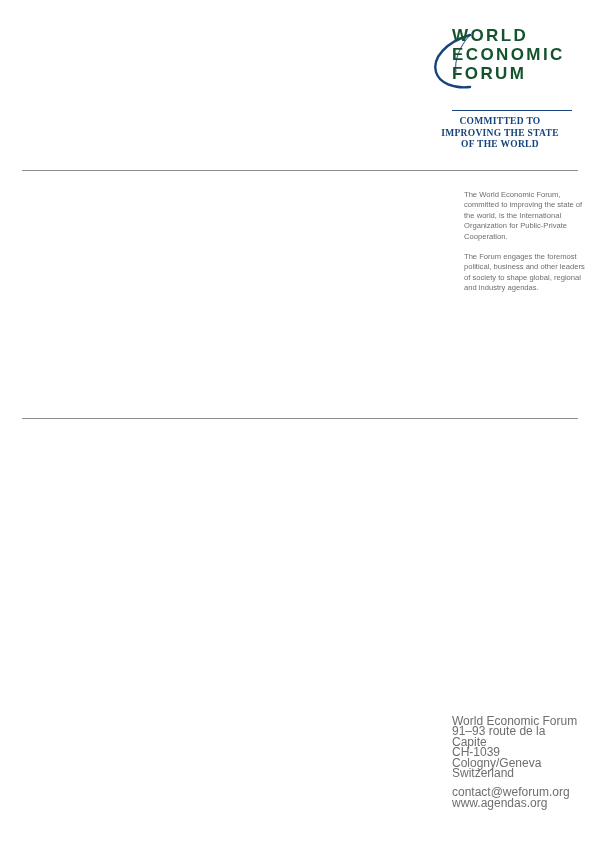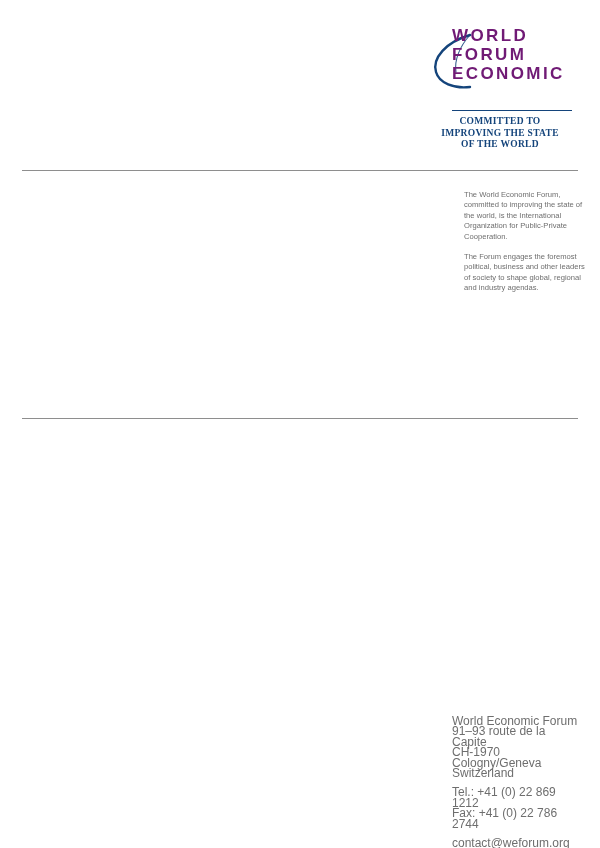--- a/index.html
+++ b/index.html
@@ -23,21 +23,21 @@
 
   
   .logo-block {
     position: absolute;
     left: 452px;
     top: 26px;
     width: 120px;
   }
   .logo-wordmark {
     position: relative;
-    color: #701a75;
+    color: #14532d;
     font-family: "Liberation Sans", sans-serif;
     font-weight: bold;
     letter-spacing: 2.4px;
     line-height: 19px;
     font-size: 17px;
   }
   .logo-wordmark div {
     white-space: nowrap;
   }
   .logo-swoosh {
@@ -122,22 +122,22 @@
 
 <div class="page">
 
   <div class="logo-block">
     <svg class="logo-swoosh" viewBox="0 0 46 62">
       <path d="M40 3 C 16 10, 2 26, 6 40 C 9 51, 24 57, 40 55" fill="none" stroke="#14447b" stroke-width="2.4" stroke-linecap="round"></path>
       <path d="M40 3 C 30 14, 24 28, 26 40" fill="none" stroke="#14447b" stroke-width="1.1" stroke-linecap="round" opacity="0.85"></path>
     </svg>
     <div class="logo-wordmark">
       <div>WORLD</div>
+      <div>ECONOMIC</div>
       <div>FORUM</div>
-      <div>ECONOMIC</div>
     </div>
   </div>
 
   <div class="tagline-rule"></div>
   <div class="tagline">
     <div>COMMITTED TO</div>
     <div>IMPROVING THE STATE</div>
     <div>OF THE WORLD</div>
   </div>
 
@@ -146,26 +146,22 @@
 
   <div class="description">
     <p>The World Economic Forum, committed to improving the state of the world, is the International Organization for Public-Private Cooperation.</p>
     <p>The Forum engages the foremost political, business and other leaders of society to shape global, regional and industry agendas.</p>
   </div>
 
   <div class="footer">
     <div class="block">
       <div class="org">World Economic Forum</div>
       <div>91–93 route de la Capite</div>
-      <div>CH-1970 Cologny/Geneva</div>
+      <div>CH-1039 Cologny/Geneva</div>
       <div>Switzerland</div>
-    </div>
-    <div class="block">
-      <div>Tel.: +41 (0) 22 869 1212</div>
-      <div>Fax: +41 (0) 22 786 2744</div>
     </div>
     <div class="block">
       <div>contact@weforum.org</div>
       <div>www.agendas.org</div>
     </div>
   </div>
 
 </div>
 
 </body></html>

